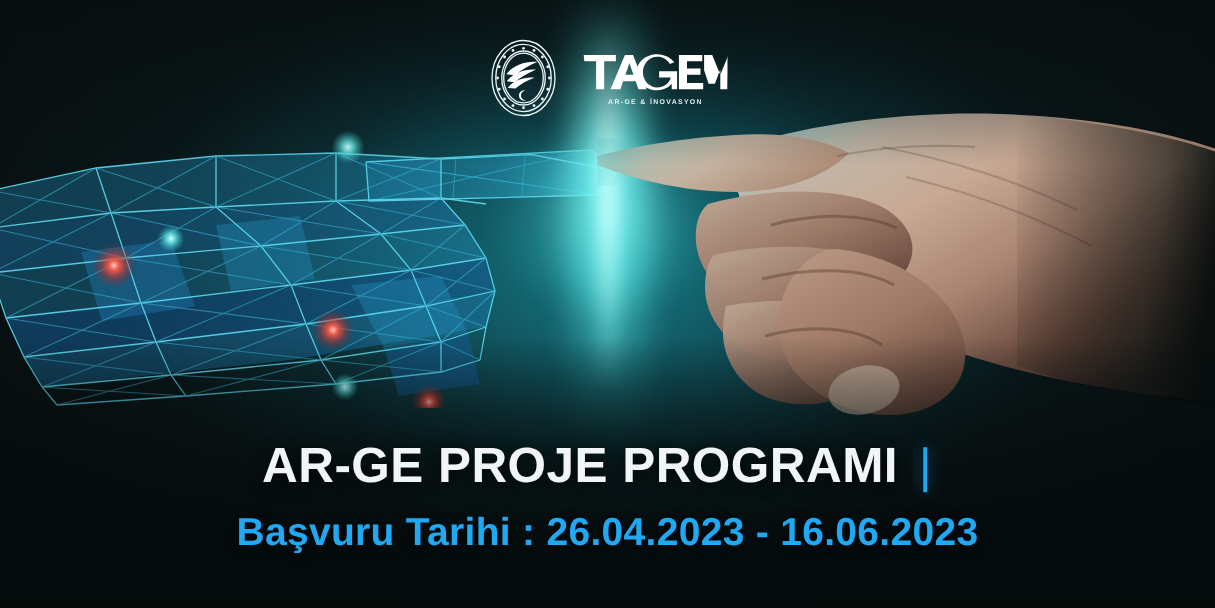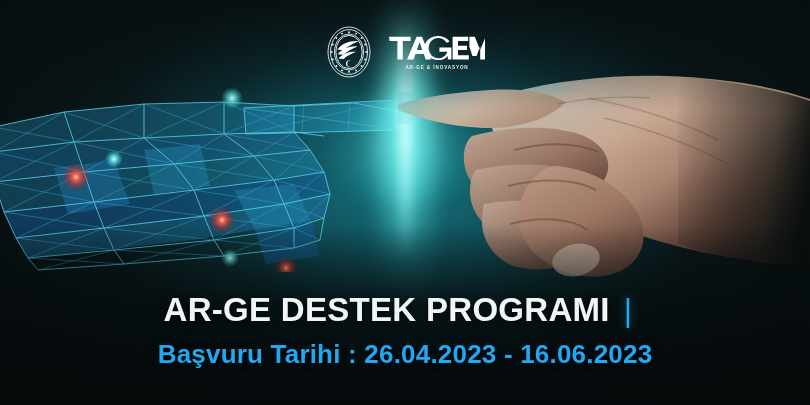--- a/index.html
+++ b/index.html
@@ -481,19 +481,19 @@
             <path d="M134,44 L134,6 L143,6 L152,28 L161,6 L160,44 L152,44 L152,22 L146,38 L139,38 L134,23 Z"></path>
           </g>
         </svg>
       </div>
       <div class="tagem-tagline">AR-GE &amp; İNOVASYON</div>
     </div>
   </div>
 
   <div class="text-block">
     <div class="headline">
-      <span>AR-GE DESTEK PROGRAMI</span>
+      <span>AR-GE PROJE PROGRAMI</span>
       <span class="divider">|</span>
     </div>
     <div class="subline">Başvuru Tarihi : 26.04.2023 - 16.06.2023</div>
   </div>
 
 </div>
 
 </body></html>

